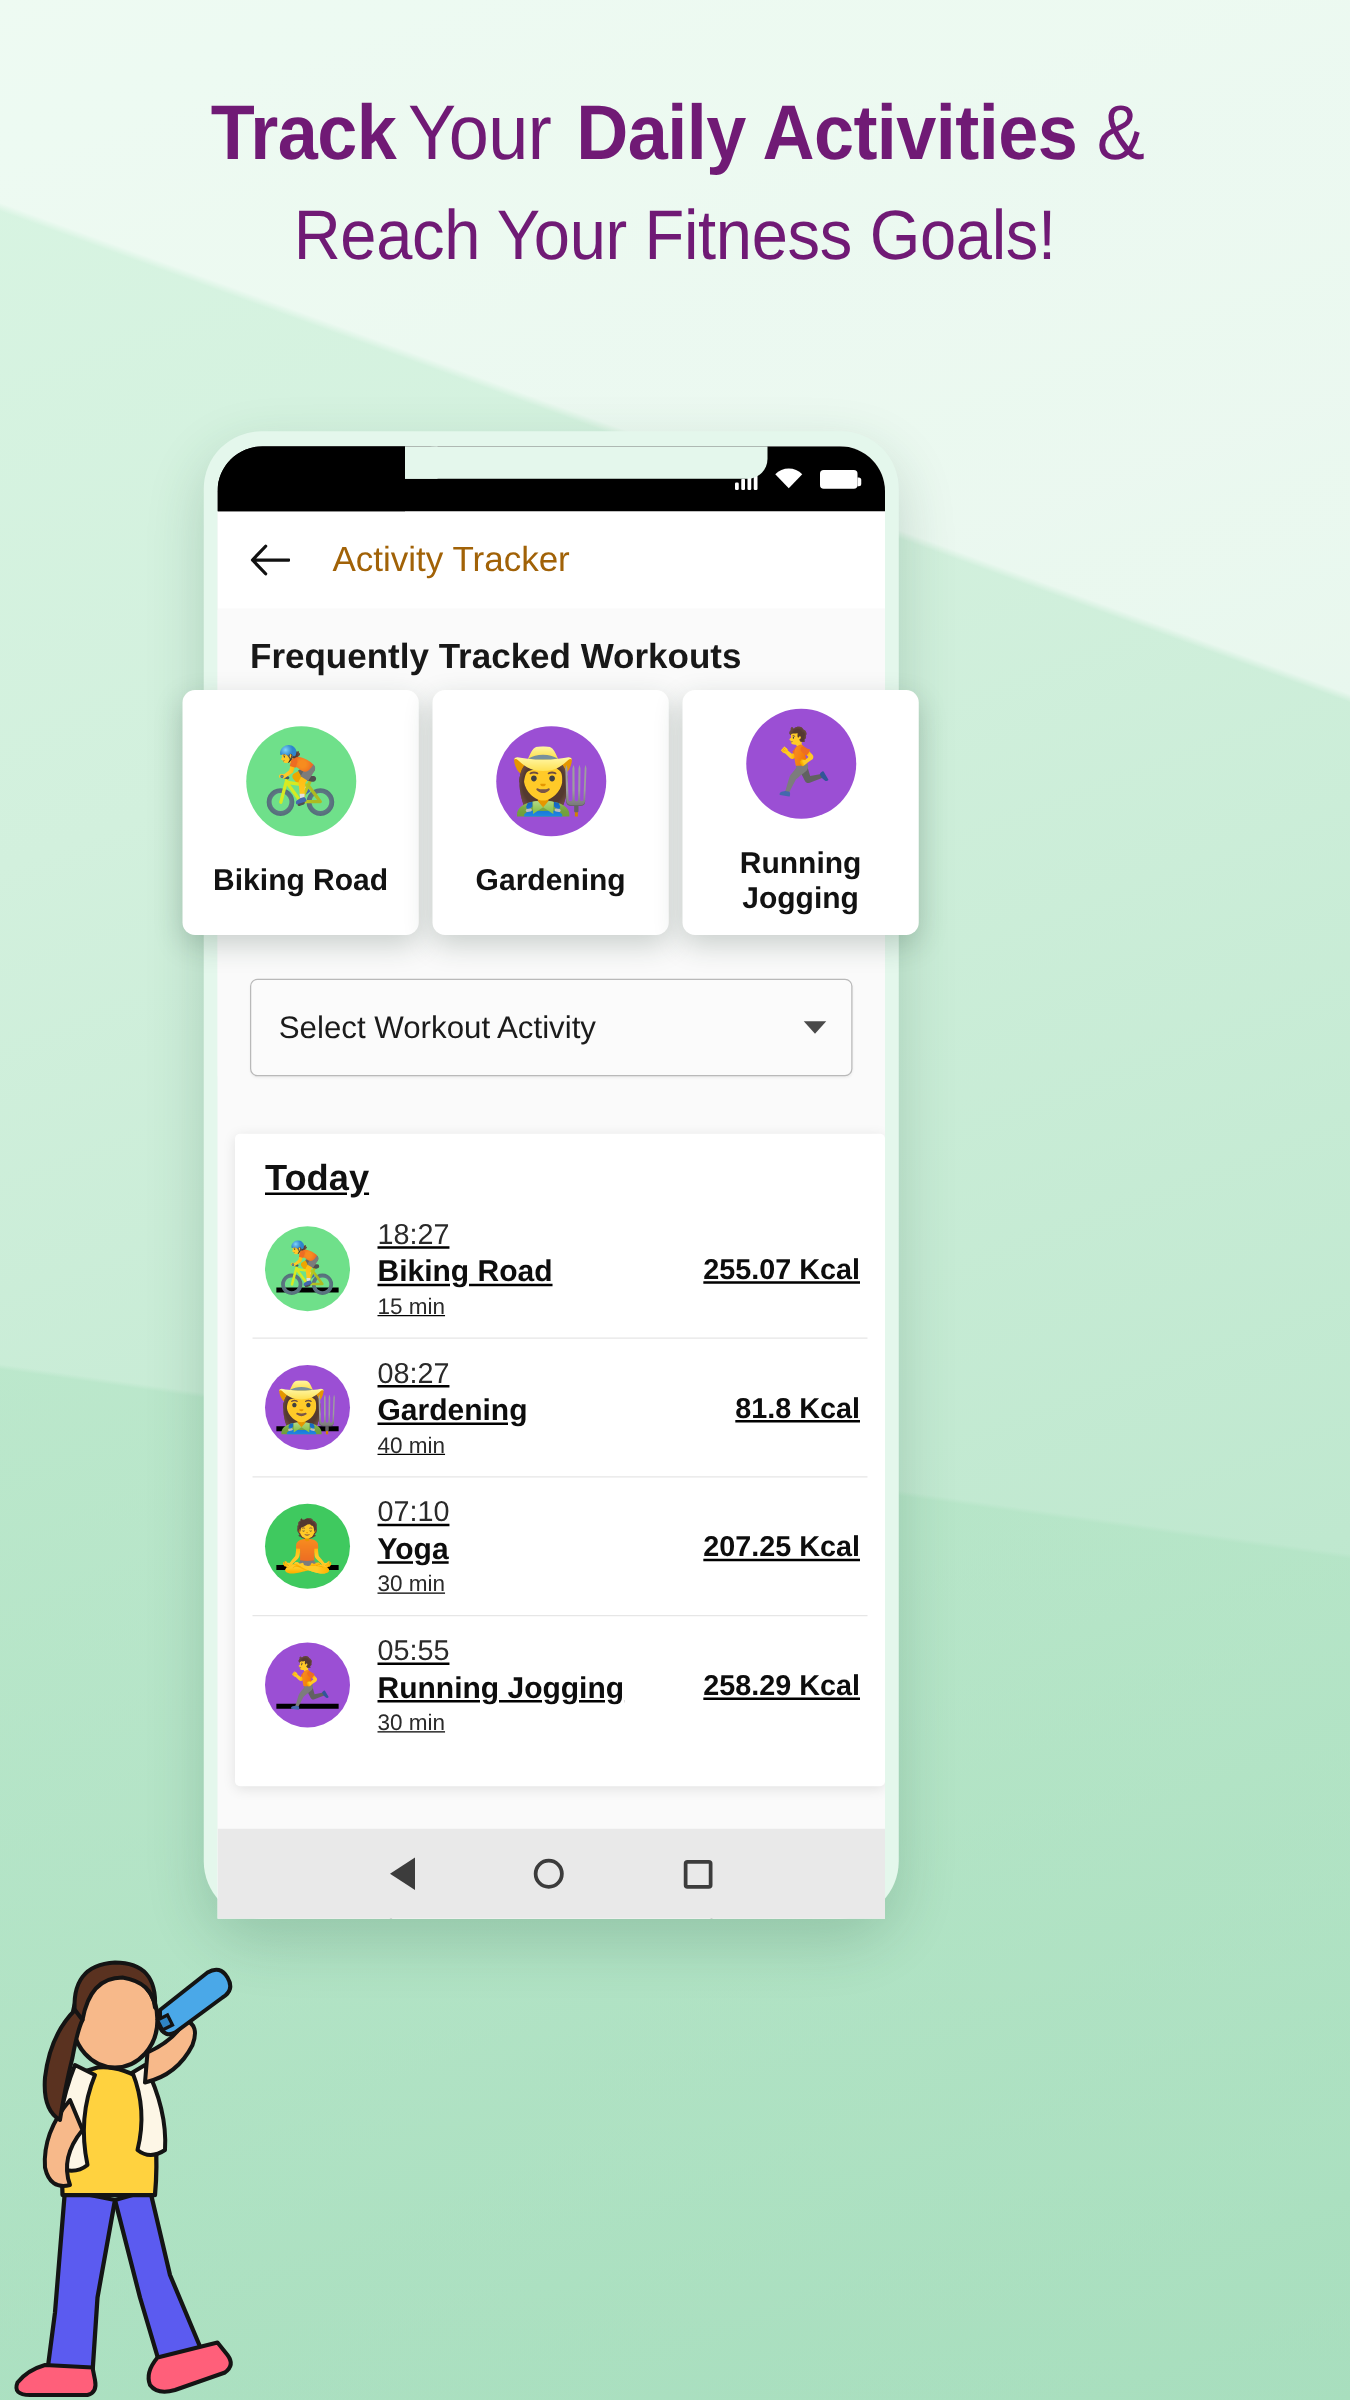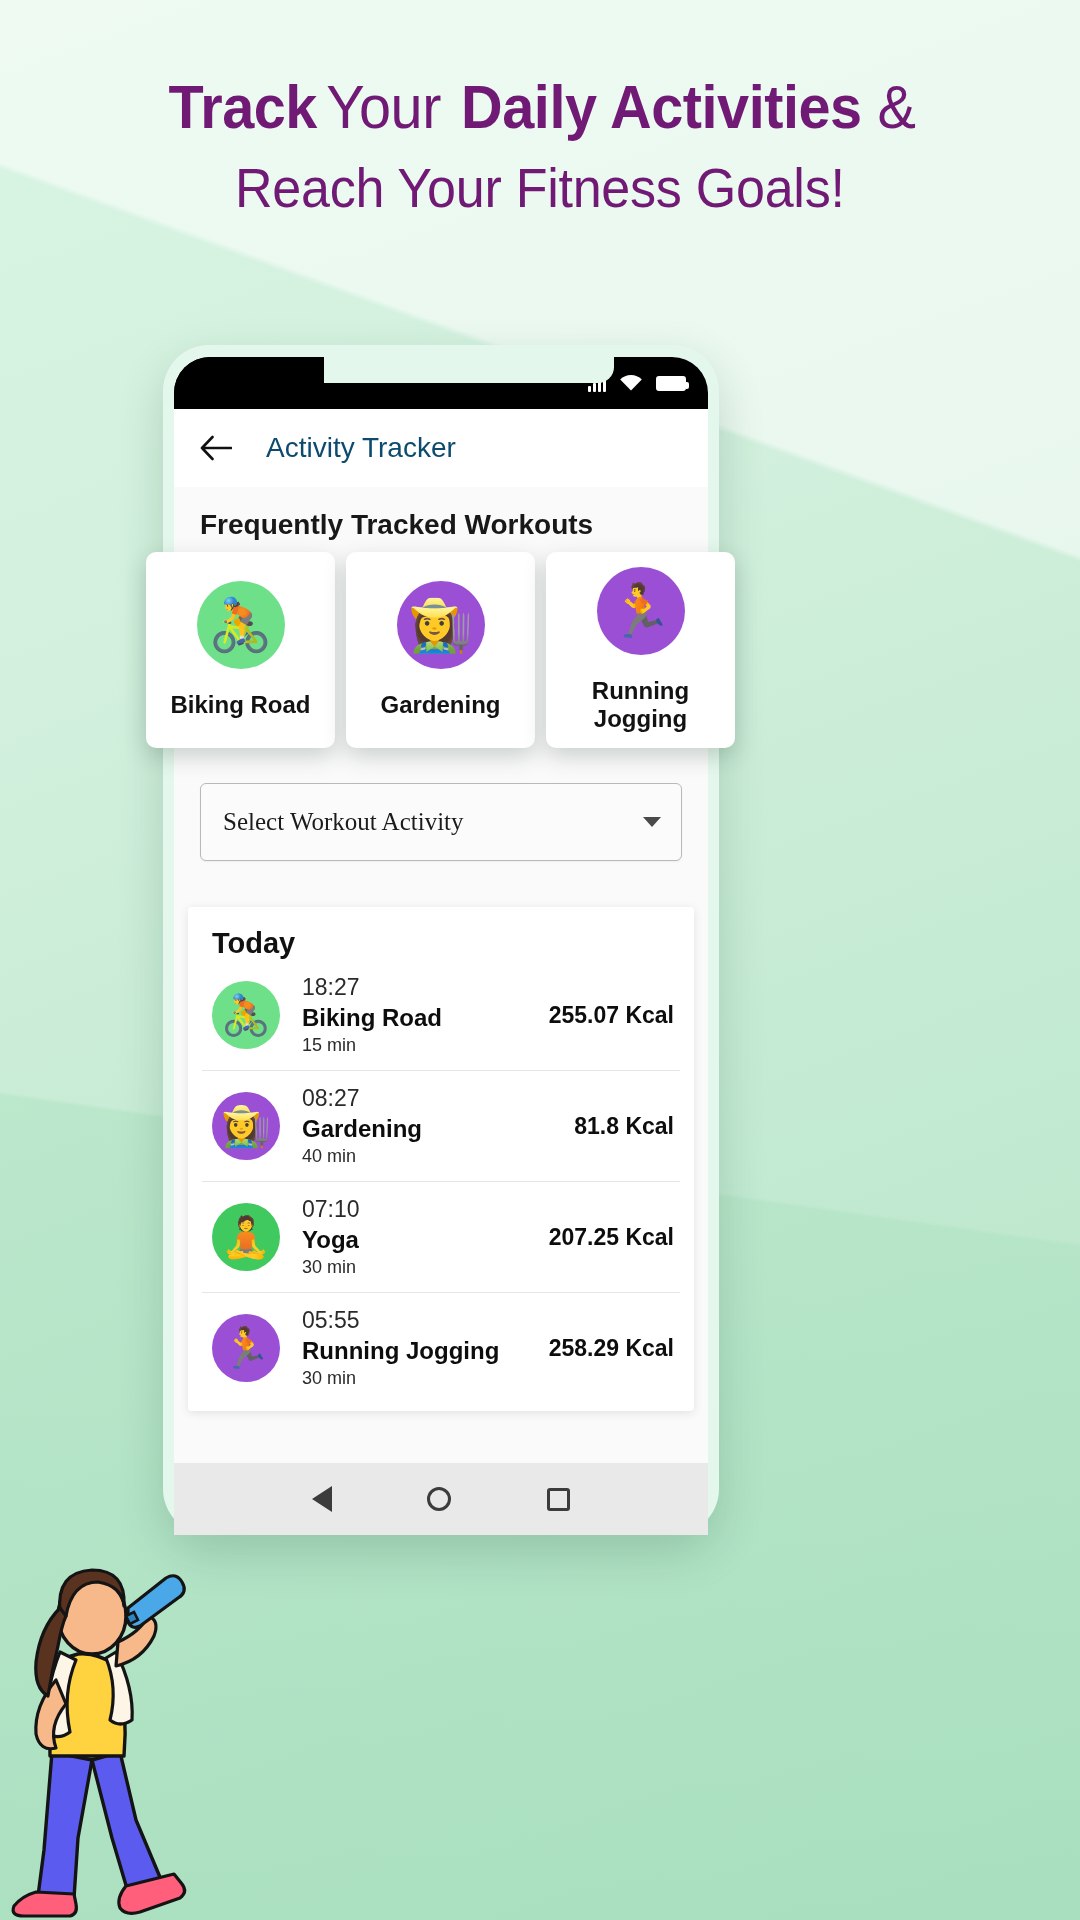--- a/index.html
+++ b/index.html
@@ -91,52 +91,53 @@
     width: 3px; height: 7px; background: #fff; border-radius: 0 2px 2px 0;
   }
 
   
   #appbar {
     height: 78px; background: #fff;
     display: flex; align-items: center; gap: 34px;
     padding-left: 26px;
     box-shadow: 0 1px 0 rgba(0,0,0,.04);
   }
-  #appbar .title { font-size: 28px; color: #0c4a6e; font-weight: 400; }
+  #appbar .title { font-size: 28px; color: #a16207; font-weight: 400; }
 
   
   #sec-title {
     font-size: 28px; font-weight: 700; color: #181818;
     padding: 22px 0 0 26px; background: #fafafa;
   }
 
   
   #strip-spacer { height: 220px; background: #fafafa; }
 
   
   #dropdown-wrap { background: #fafafa; padding: 22px 26px 0 26px; }
   #dropdown {
     height: 78px; background: #fbfbfb;
     border: 1px solid #b9b9b9; border-radius: 6px;
     display: flex; align-items: center; justify-content: space-between;
     padding: 0 20px 0 22px;
     box-shadow: 0 1px 2px rgba(0,0,0,.05);
   }
-  #dropdown .ph { font-size: 25px; color: #1b1b1b; font-family: Liberation Serif, serif; }
+  #dropdown .ph { font-size: 25px; color: #1b1b1b; }
   .caret {
     width: 0; height: 0;
     border-left: 9px solid transparent; border-right: 9px solid transparent;
     border-top: 10px solid #4a4a4a;
   }
 
   
   #today-card {
-    margin: 46px 14px 0 14px; background: #fff;
+    margin: 46px 0 0 14px; background: #fff;
     border-radius: 4px; box-shadow: 0 2px 10px rgba(0,0,0,.10);
-    padding: 20px 14px 8px 14px;
+    padding: 20px 14px 26px 14px;
+    text-decoration: underline;
   }
   #today-label { font-size: 29px; font-weight: 700; color: #111; padding-left: 10px; }
   .act-row {
     display: flex; align-items: center;
     padding: 14px 6px 14px 10px;
     border-bottom: 1px solid #e6e6e6;
   }
   .act-row:last-child { border-bottom: none; }
   .act-icon {
     width: 68px; height: 68px; border-radius: 50%;

